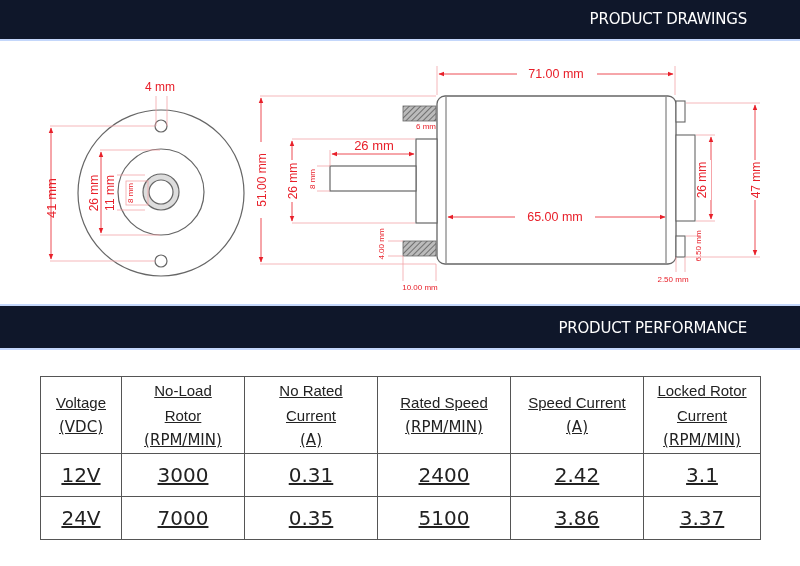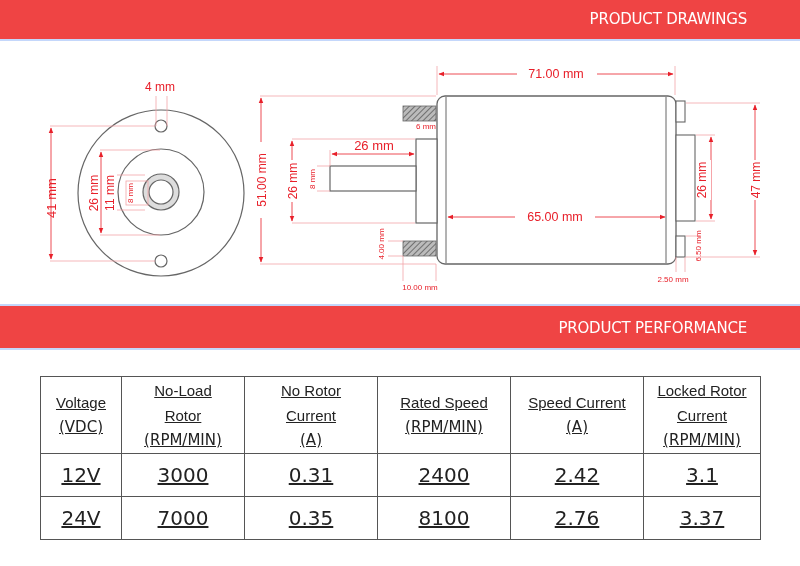--- a/index.html
+++ b/index.html
@@ -1,17 +1,17 @@
 <!DOCTYPE html>
 <html><head>
 <meta charset="utf-8">
 <style>
   html, body { margin: 0; padding: 0; }
   body { width: 800px; height: 566px; background: #ffffff; position: relative; overflow: hidden; font-family: "Liberation Sans", sans-serif; }
-  .banner { position: absolute; left: 0; width: 800px; background: #ef4444; color: #ffffff; border-bottom: 2px solid #c4d7fb; }
+  .banner { position: absolute; left: 0; width: 800px; background: #0f172a; color: #ffffff; border-bottom: 2px solid #c4d7fb; }
   .banner span { position: absolute; right: 53px; font-family: "DejaVu Sans", sans-serif; font-size: 15px; letter-spacing: -0.2px; }
   #banner-top { top: 0; height: 39px; }
   #banner-top span { top: 10px; }
   #banner-bottom { top: 304px; height: 42px; border-top: 2px solid #c4d7fb; text-decoration: underline; }
   #banner-bottom span { top: 13px; }
   #drawing { position: absolute; left: 0; top: 42px; width: 800px; height: 260px; }
   .dim { fill: #e8202a; font-family: "Liberation Sans", sans-serif; }
   table.perf { position: absolute; left: 40px; top: 376px; border-collapse: collapse; font-family: "DejaVu Sans", sans-serif; color: #222; text-decoration: underline; }
   table.perf td, table.perf th { border: 1.5px solid #555; text-align: center; font-weight: normal; padding: 0; }
   table.perf th { height: 76px; font-size: 15px; line-height: 25px; font-family: "Liberation Sans", sans-serif; }
@@ -154,21 +154,21 @@
       <th style="width:80px">
         <div>Voltage</div>
         <div class="unit">(VDC)</div>
       </th>
       <th style="width:122px">
         <div>No-Load</div>
         <div>Rotor</div>
         <div class="unit">(RPM/MIN)</div>
       </th>
       <th style="width:132px">
-        <div>No Rotor</div>
+        <div>No Rated</div>
         <div>Current</div>
         <div class="unit">(A)</div>
       </th>
       <th style="width:132px">
         <div>Rated Speed</div>
         <div class="unit">(RPM/MIN)</div>
       </th>
       <th style="width:132px">
         <div>Speed Current</div>
         <div class="unit">(A)</div>
@@ -186,18 +186,18 @@
       <td>3000</td>
       <td>0.31</td>
       <td>2400</td>
       <td>2.42</td>
       <td>3.1</td>
     </tr>
     <tr>
       <td>24V</td>
       <td>7000</td>
       <td>0.35</td>
-      <td>8100</td>
-      <td>2.76</td>
+      <td>5100</td>
+      <td>3.86</td>
       <td>3.37</td>
     </tr>
   </tbody>
 </table>
 
 </body></html>

